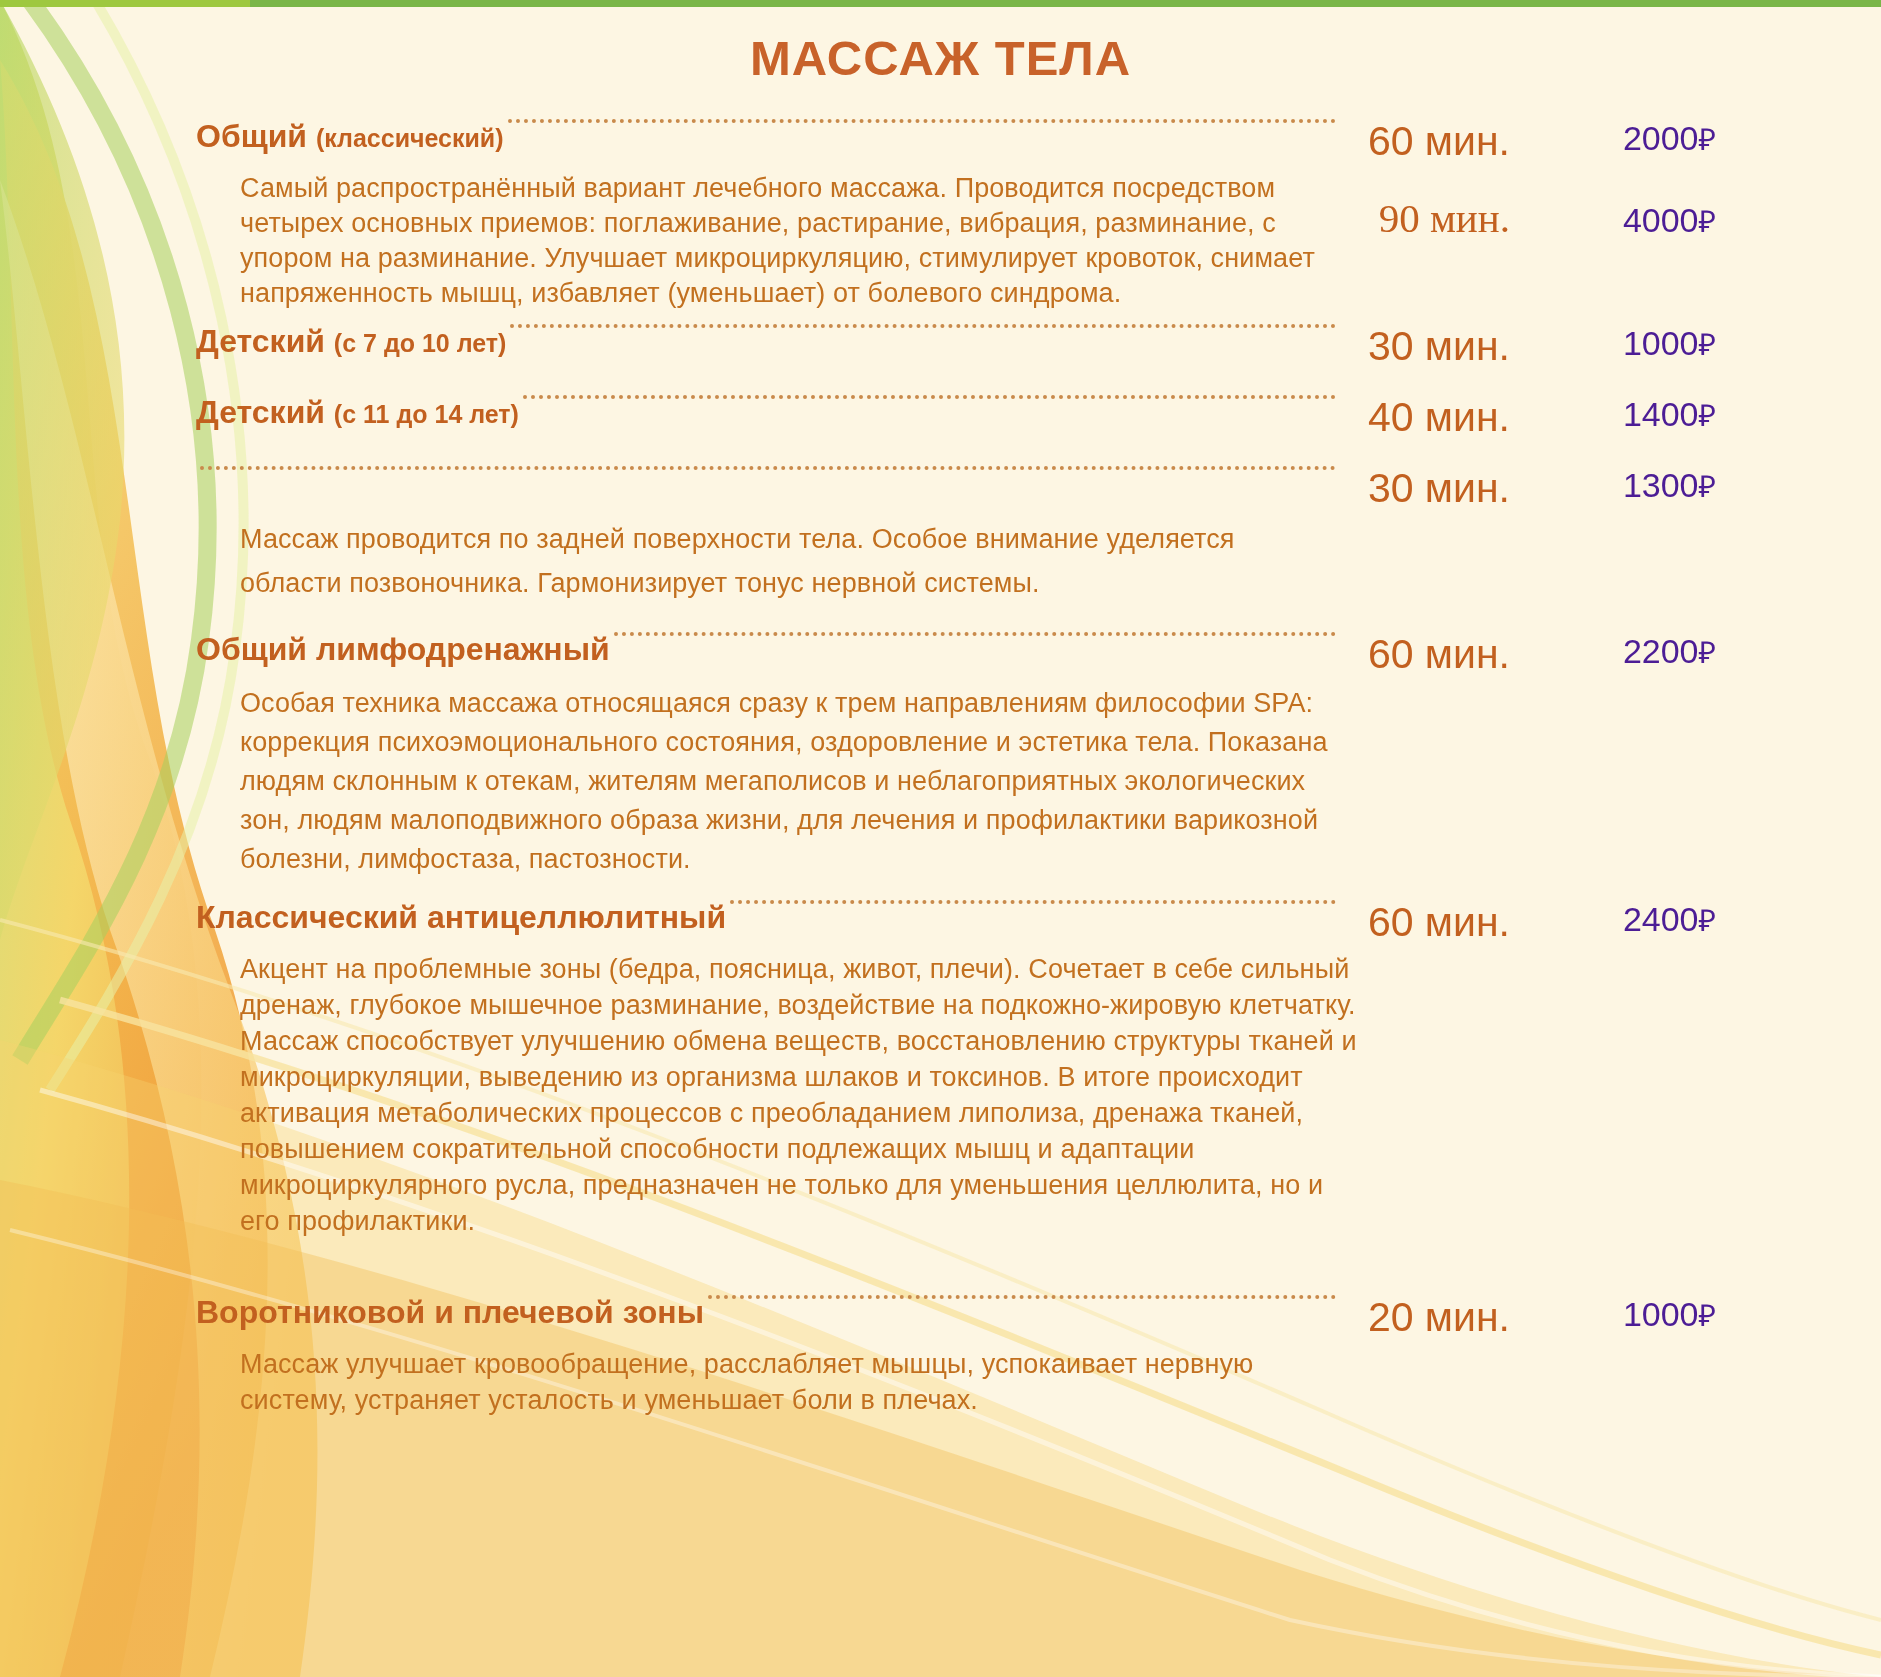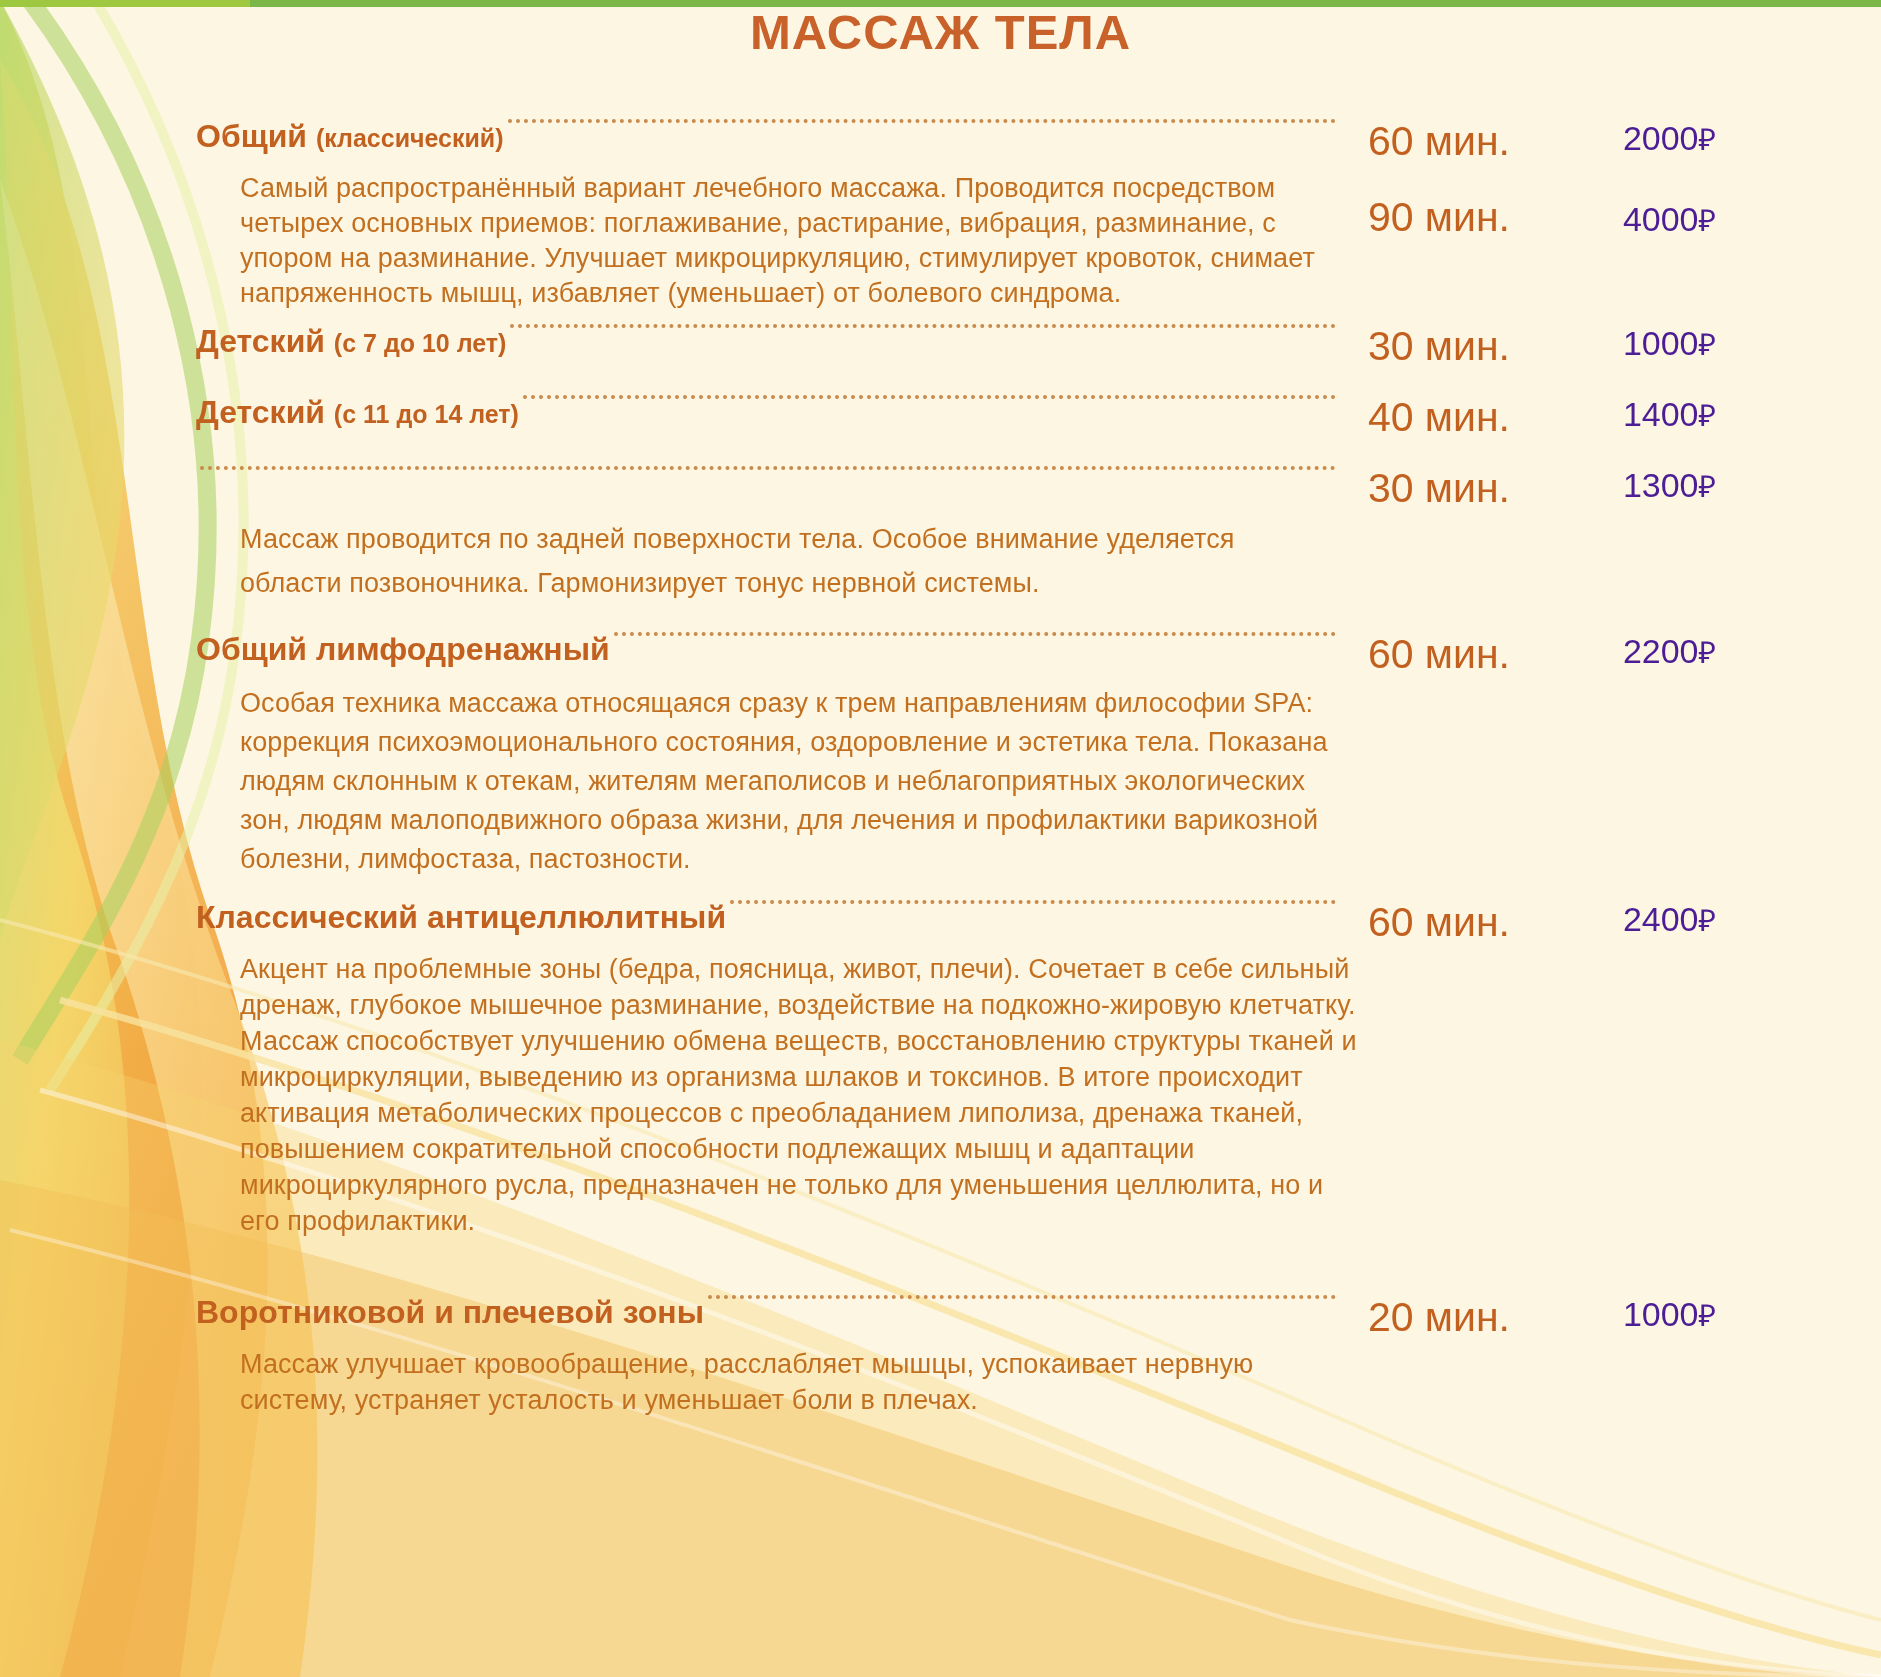--- a/index.html
+++ b/index.html
@@ -24,21 +24,21 @@
     position:absolute;left:0;top:0;width:250px;height:7px;
     background:#9ec83f;
   }
 
   
   .page{
     position:absolute;left:0;top:0;width:1881px;height:1677px;
   }
 
   .title{
-    position:absolute;top:4px;left:0;width:1881px;
+    position:absolute;top:30px;left:0;width:1881px;
     text-align:center;
     font-size:49px;
     font-weight:bold;
     letter-spacing:1px;
     color:#c8622a;
   }
 
   .list{
     position:absolute;
     left:196px;
@@ -102,21 +102,21 @@
 
   .second-row{
     position:absolute;
     right:0;
     top:76px;
     display:flex;
     align-items:baseline;
     width:330px;
     justify-content:flex-end;
   }
-  .second-row .dur{width:170px;}
+  .second-row .dur{width:170px;font-family:Liberation Serif, serif;}
   .second-row .price{width:160px;}
 
   .spacer{height:42px;}
 </style>
 </head>
 <body>
 
 <div class="bg">
   <svg width="1881" height="1677" viewBox="0 0 1881 1677" xmlns="http://www.w3.org/2000/svg">
     <defs>

